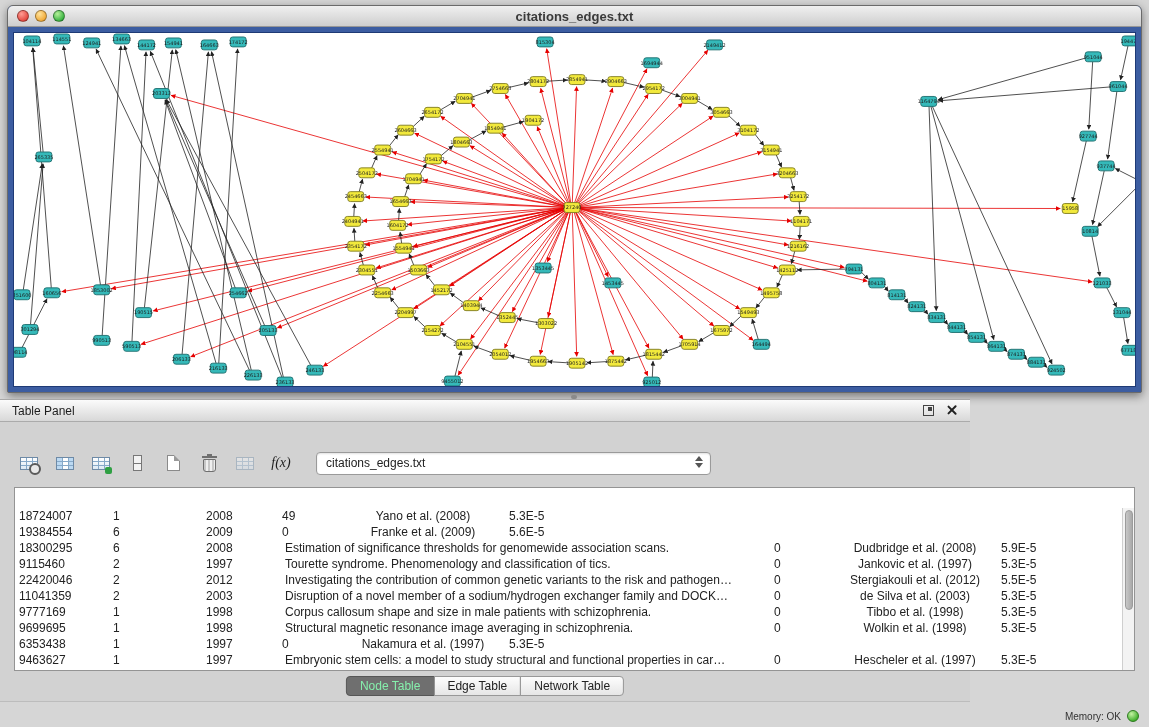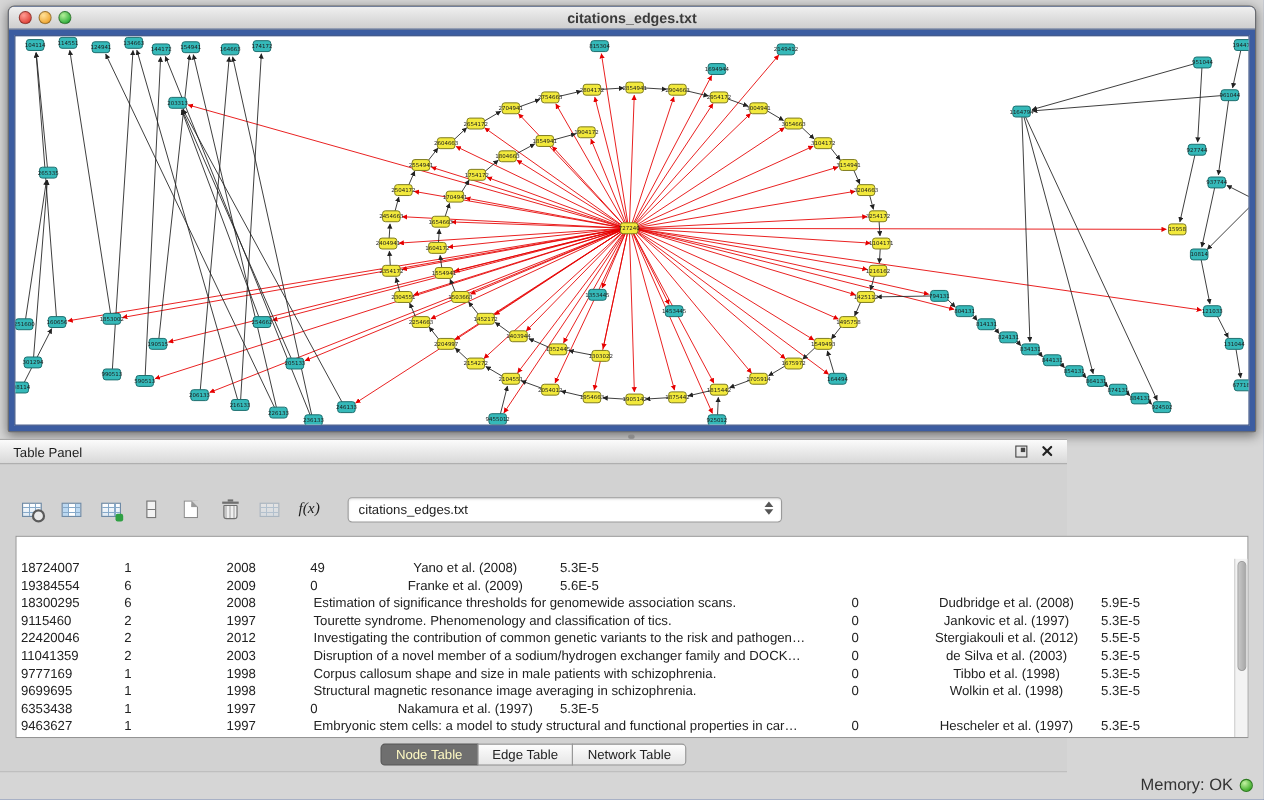--- a/index.html
+++ b/index.html
@@ -137,25 +137,25 @@
     background:linear-gradient(90deg,#c7c7c7,#a9a9a9); border:1px solid #9b9b9b; }
 
   .tabbar { position:absolute; top:276px; left:50%; transform:translateX(-50%); display:flex; }
   .tab {
     font-size:12px; height:20px; line-height:18px; padding:0 13px;
     border:1px solid #989898; background:linear-gradient(#fdfdfd,#e6e6e6);
     color:#222; margin-left:-1px; cursor:default;
   }
   .tab:first-child { border-radius:4px 0 0 4px; margin-left:0; }
   .tab:last-child { border-radius:0 4px 4px 0; }
-  .tab.active { background:#6f6f6f; color:#fef9c3; border-color:#565656; }
+  .tab.active { background:#6f6f6f; color:#86efac; border-color:#565656; }
 
   
   .statusbar { position:absolute; right:10px; bottom:5px; display:flex; align-items:center; gap:6px; }
-  .statusbar span[data-name="memory-status-label"] { font-size:15px; color:#333; }
+  .statusbar span[data-name="memory-status-label"] { font-size:10px; color:#333; }
   .memdot { width:12px; height:12px; border-radius:50%;
     background:radial-gradient(circle at 35% 30%, #c4f2a3, #3fae2a 75%);
     border:1px solid #2c7a1e; display:inline-block; }
 </style>
 </head>
 <body data-name="desktop">
 
 <div class="net-window" data-name="network-window">
   <div class="titlebar" data-name="window-titlebar">
     <div class="lights" data-name="window-controls">

